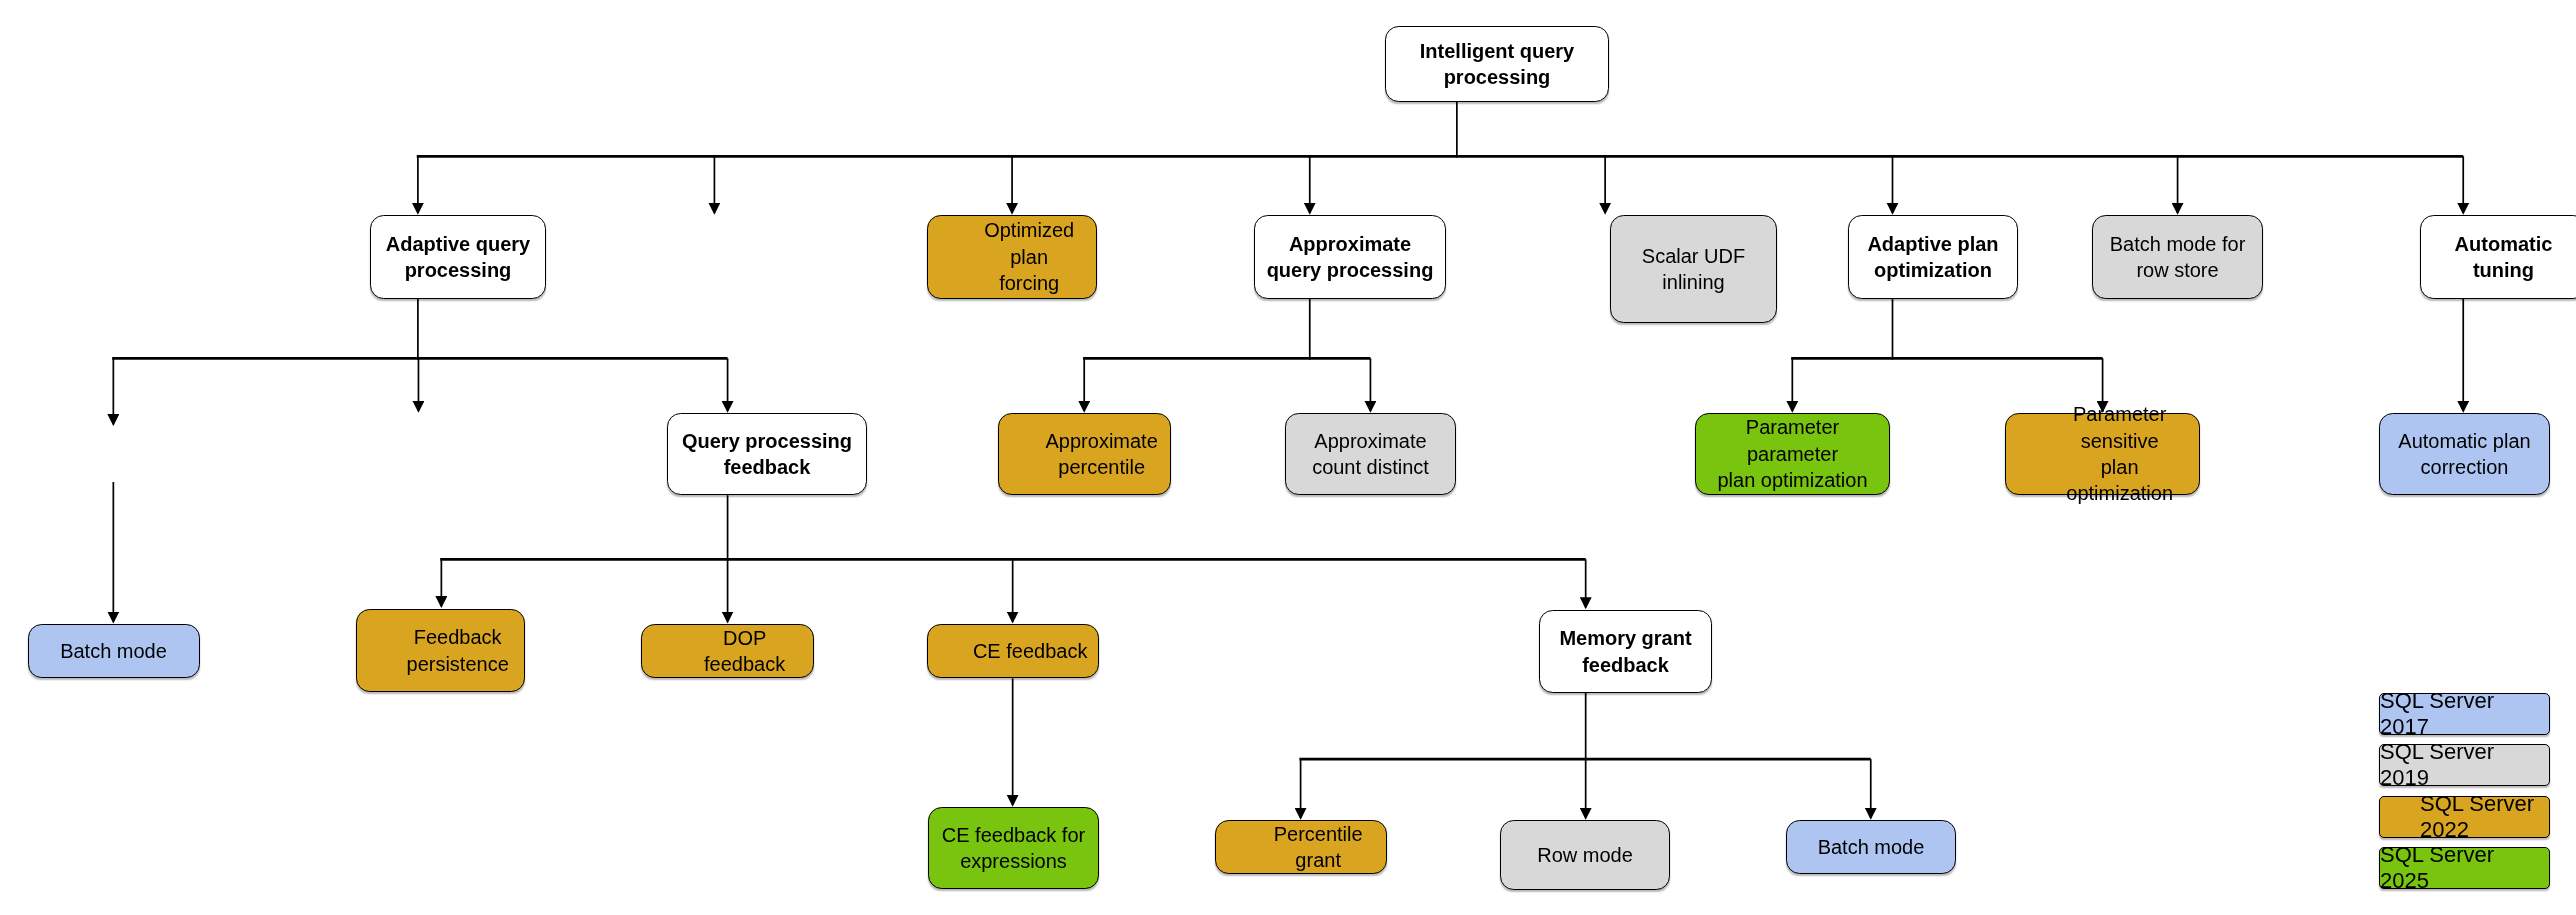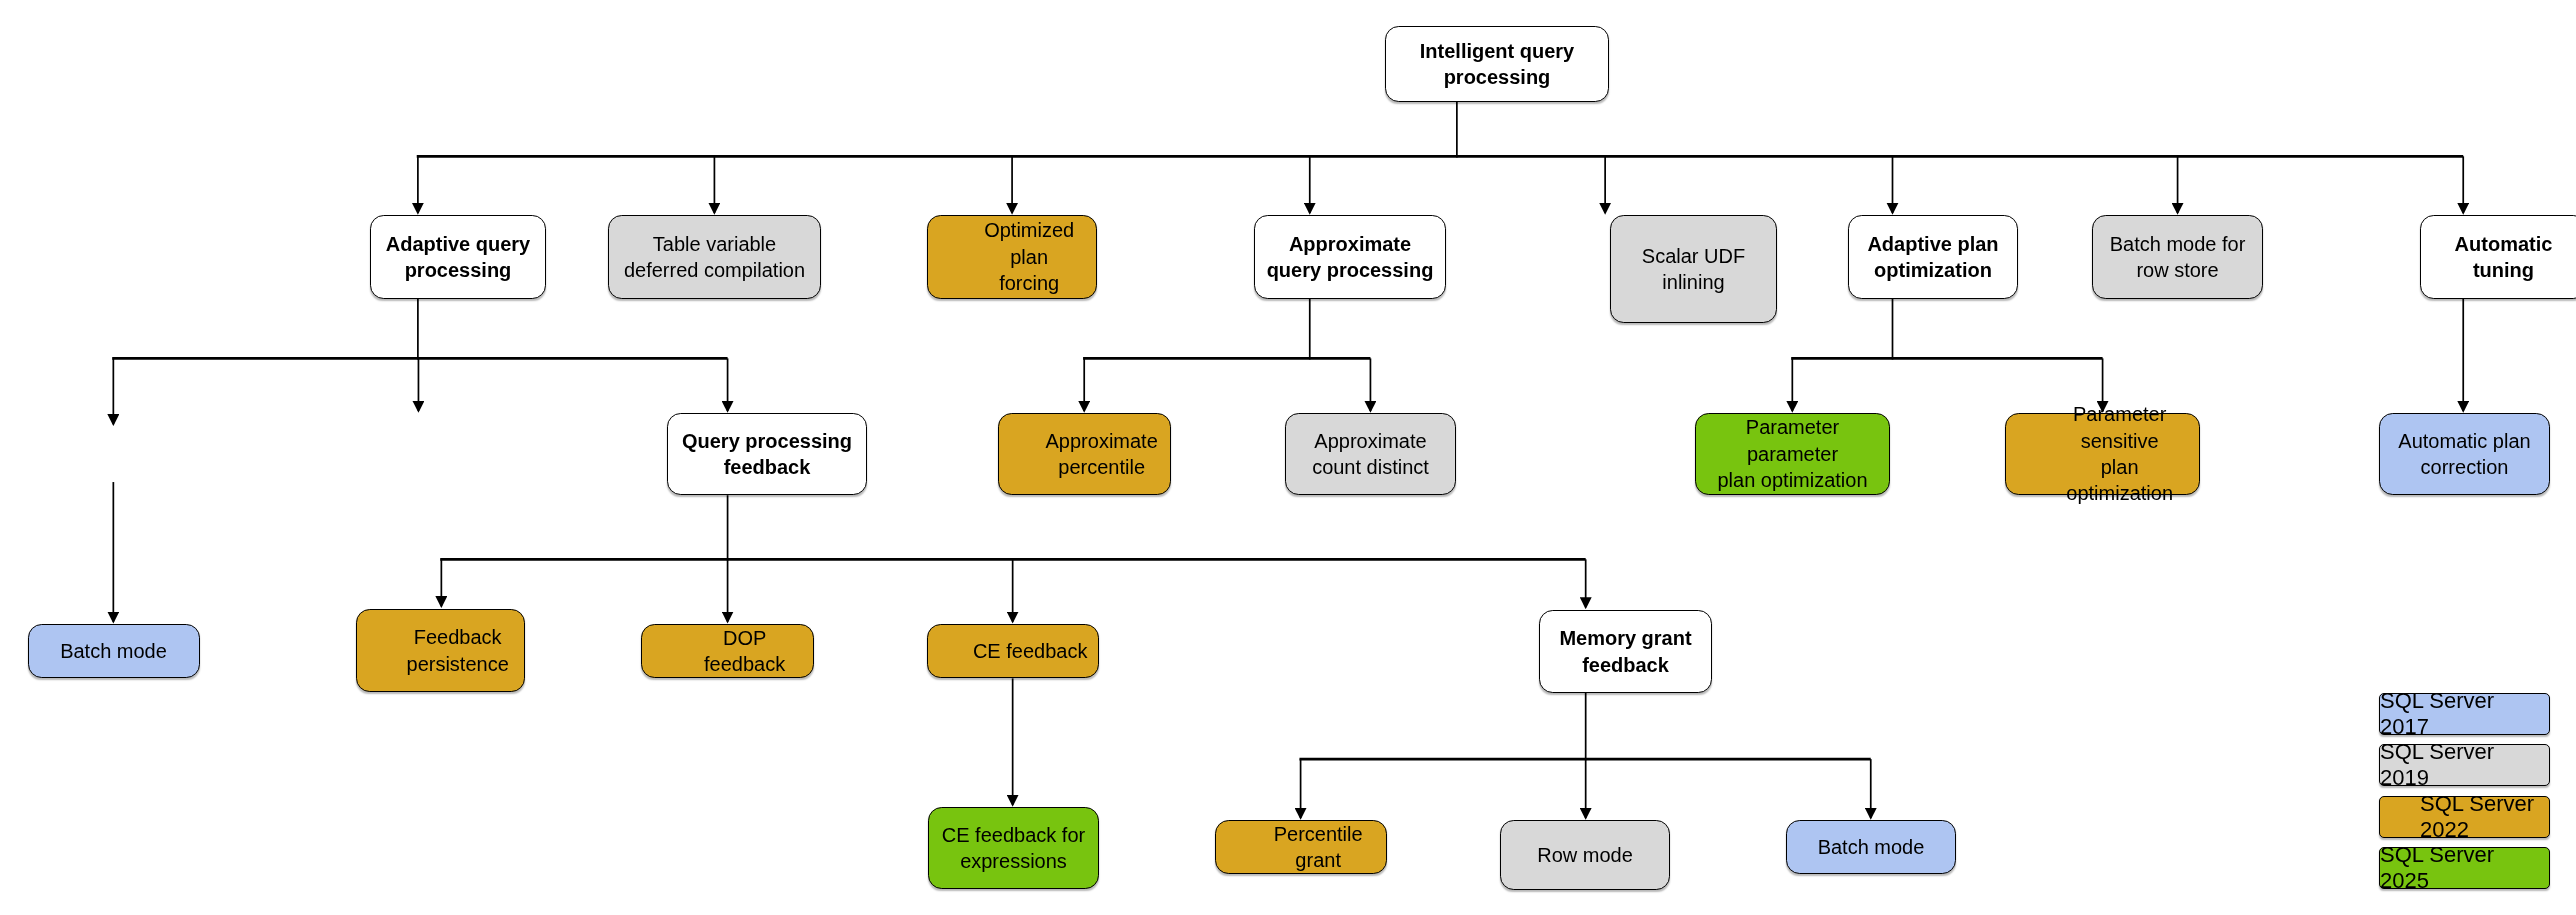--- a/index.html
+++ b/index.html
@@ -95,22 +95,20 @@
       <line x1="2770" y1="1326" x2="2770" y2="1429"></line>
       <line x1="3268" y1="1326" x2="3268" y2="1429"></line>
     </g>
   </svg>
 
   <div class="node white bold" style="left:1345px;top:26px;width:224px;height:76px">Intelligent query
 processing</div>
 
   <div class="node white bold" style="left:330px;top:215px;width:176px;height:84px">Adaptive query
 processing</div>
-  <div class="node gray" style="left:608px;top:215px;width:213px;height:84px">Table variable
-deferred compilation</div>
   <div class="node gold" style="left:927px;top:215px;width:170px;height:84px">Optimized plan
 forcing</div>
   <div class="node white bold" style="left:1214px;top:215px;width:192px;height:84px">Approximate
 query processing</div>
   <div class="node gray" style="left:1610px;top:215px;width:167px;height:108px">Scalar UDF
 inlining</div>
   <div class="node gray" style="left:2092px;top:215px;width:171px;height:84px">Batch mode for
 row store</div>
   <div class="node white bold" style="left:1808px;top:215px;width:170px;height:84px">Adaptive plan
 optimization</div>

